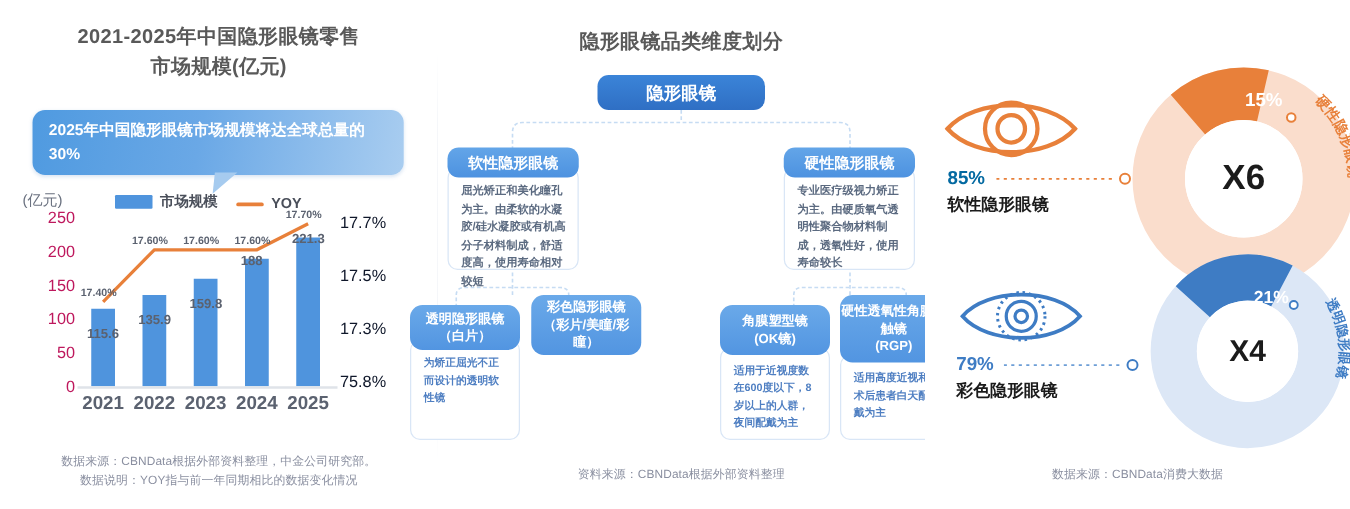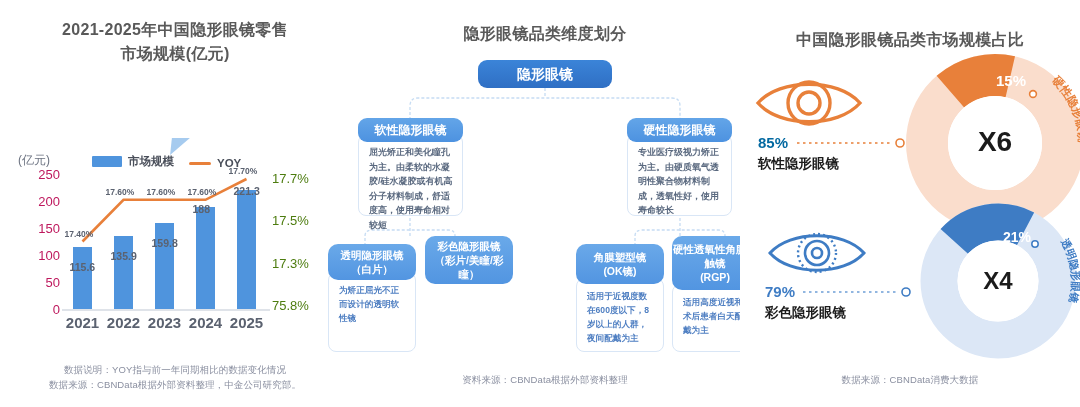--- a/index.html
+++ b/index.html
@@ -57,21 +57,21 @@
   .axis-unit { position: absolute; left: 18px; top: 0px; font-size: 12px; color: #6b7280; }
   .legend { position: absolute; left: 92px; top: 2px; display: flex; align-items: flex-end; gap: 7px; font-size: 11.5px; color: #4a4f5a; font-weight: 700; }
   .legend .swatch { width: 30px; height: 11px; background: #4f94dd; border-radius: 1px; display: inline-block; }
   .legend .lineswatch { width: 22px; height: 3px; background: #e8803a; border-radius: 2px; display: inline-block; }
   .legend-item { display: flex; align-items: center; gap: 6px; }
 
   .plot { position: absolute; left: 62px; top: 22px; width: 205px; height: 135px; }
   .ylabels { position: absolute; left: 16px; top: 22px; width: 44px; height: 135px; }
   .ylabels span { position: absolute; right: 0; font-size: 13px; color: #be185d; transform: translateY(-50%); }
   .y2labels { position: absolute; left: 272px; top: 22px; width: 60px; height: 135px; }
-  .y2labels span { position: absolute; left: 0; font-size: 13px; color: #4d7c0f; transform: translateY(-50%); }
+  .y2labels span { position: absolute; left: 0; font-size: 13px; color: #0f172a; transform: translateY(-50%); }
   .baseline { position: absolute; left: 62px; top: 157px; width: 208px; height: 2px; background: #dfe3e9; }
   .bar { position: absolute; bottom: 0; width: 19px; background: #4f94dd; }
   .bar-val { position: absolute; font-size: 10.5px; color: #5b6270; font-weight: 700; white-space: nowrap; }
   .yoy-val { position: absolute; font-size: 8.5px; color: #5b6270; font-weight: 700; white-space: nowrap; }
   .xlabels { position: absolute; left: 40px; top: 162px; width: 250px; height: 24px; }
   .xlabels span { position: absolute; font-size: 15px; font-weight: 700; color: #5b6270; transform: translateX(-50%); }
   #panel1 .panel-footer { top: 362px; }
 
   
   #panel2 { left: 350px; width: 390px; }
@@ -116,20 +116,23 @@
 <body>
 
 <div id="root">
 
   <div class="panel" id="panel1">
     <div class="panel-title">
       <div>2021-2025年中国隐形眼镜零售</div>
       <div>市场规模(亿元)</div>
     </div>
 
+    <div class="callout">
+      <span>2025年中国隐形眼镜市场规模将达全球总量的30%</span>
+    </div>
     <div class="callout-tail"></div>
 
     <div class="chart">
       <div class="axis-unit">(亿元)</div>
 
       <div class="legend">
         <div class="legend-item">
           <span class="swatch"></span>
           <span>市场规模</span>
         </div>
@@ -178,22 +181,22 @@
       <div class="xlabels" id="xlabels">
           <span style="left: 42.5px;">2021</span>
           <span style="left: 83.5px; text-align: right;">2022</span>
           <span style="left: 124.5px;">2023</span>
           <span style="left: 165.5px;">2024</span>
           <span style="left: 206.5px;">2025</span>
         </div>
     </div>
 
     <div class="panel-footer">
+      <div>数据来源：CBNData根据外部资料整理，中金公司研究部。</div>
       <div>数据说明：YOY指与前一年同期相比的数据变化情况</div>
-      <div>数据来源：CBNData根据外部资料整理，中金公司研究部。</div>
     </div>
   </div>
 
   <div class="divider" style="left:350px"></div>
 
   <div class="panel" id="panel2">
     <div class="panel-title">隐形眼镜品类维度划分</div>
 
     <svg width="390" height="407" style="position:absolute;left:0;top:0">
       <path d="M195,88 L195,98" stroke="#c6dcf3" stroke-width="1.3" fill="none" stroke-dasharray="3,2"></path>
@@ -250,21 +253,20 @@
       <span>硬性透氧性角膜接触镜
 (RGP)</span>
     </div>
 
     <div class="panel-footer">资料来源：CBNData根据外部资料整理</div>
   </div>
 
   <div class="divider" style="left:740px"></div>
 
   <div class="panel" id="panel3">
-    <div class="panel-title">中国隐形眼镜品类市场规模占比</div>
 
     <svg width="190" height="190" style="position:absolute;left:160px;top:48px">
       <circle cx="95" cy="95" r="68" fill="none" stroke="#FADDCC" stroke-width="42"></circle>
       <path id="d1arc" fill="none" stroke="#E8803A" stroke-width="42" d="M50.39,43.68 A68,68 0 0 1 110.30,28.74"></path>
       <circle cx="95" cy="95" r="47" fill="#ffffff"></circle>
       <text x="95" y="103" text-anchor="middle" font-size="28" font-weight="700" fill="#1b1b1b">X6</text>
       <circle cx="133" cy="46" r="3.4" fill="#fff" stroke="#E8803A" stroke-width="1.6"></circle>
       <path id="d1curve" fill="none" d="M146.72,28.81 A84,84 0 0 1 137.00,167.75"></path>
       <text font-size="11.5" font-weight="700" fill="#E8803A">
         <textPath href="#d1curve" startOffset="4%">硬性隐形眼镜</textPath>

